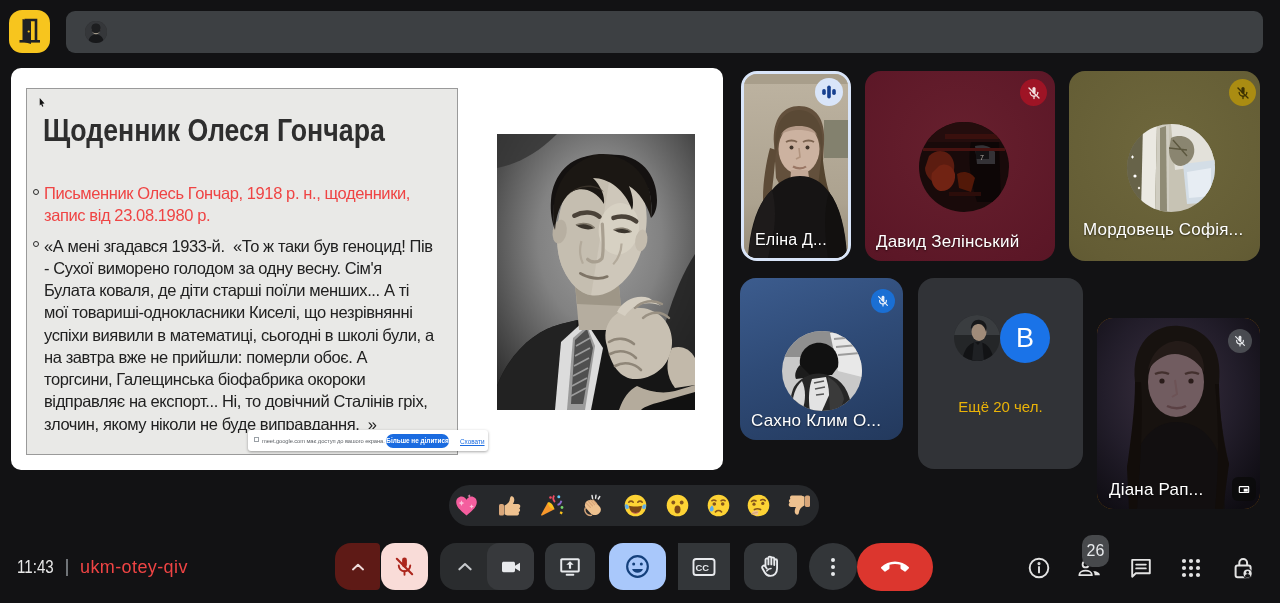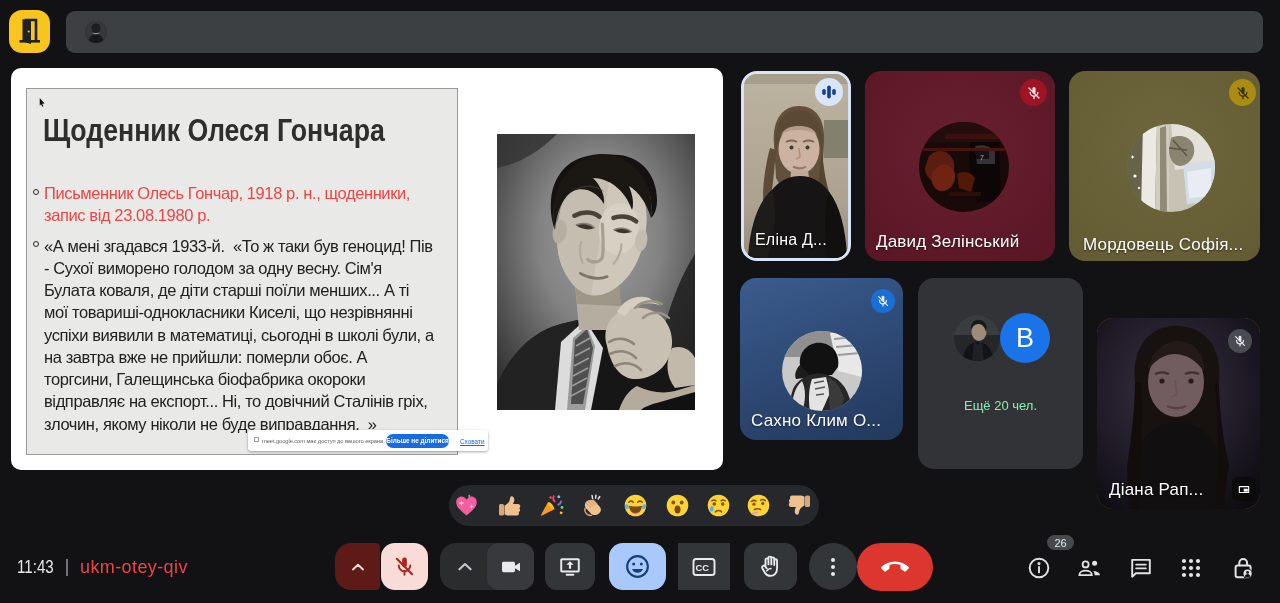--- a/index.html
+++ b/index.html
@@ -222,21 +222,21 @@
         <path d="M44 0 L88 0 L88 40 L48 46 Z" fill="#e3e1da"></path>
         <path d="M56 40 L88 36 L88 78 L60 80 Z" fill="#d3dde6"></path>
         <path d="M60 48 L84 44 L84 72 L62 74 Z" fill="#e7edf3"></path>
         <path d="M44 14 C52 10 62 12 66 20 C70 30 64 40 54 42 C46 42 42 34 42 26 Z" fill="#8a8570"></path>
         <path d="M42 24 L60 26 M46 16 L60 32" stroke="#5c573f" stroke-width="1.4"></path>
         <circle cx="8" cy="52" r="1.6" fill="#fff"></circle>
           <circle cx="12" cy="64" r="1.2" fill="#efeadf"></circle>
         <path d="M4 33 l3 0 M5.5 31.5 l0 3" stroke="#fff" stroke-width="1.1"></path>
       </g>
     </svg>
-    <div class="tname" style="left:14px; bottom:6px; font-size:17px;">Мордовець Софія...</div>
+    <div class="tname" style="left:14px; bottom:21px; font-size:17px;">Мордовець Софія...</div>
     <div class="badge" style="right:4px; background:#aa8c12;">
       <svg width="16" height="16" viewBox="0 0 24 24">
           <g fill="none" stroke="#3c3102" stroke-width="2" stroke-linecap="round">
         <rect x="9.6" y="3" width="4.8" height="10" rx="2.4" fill="#3c3102" stroke="none"></rect>
         <path d="M6.2 11a5.8 5.8 0 0 0 11.6 0"></path>
             <path d="M12 17v3.4"></path>
         <path d="M4.5 4.5 L19.5 19.5"></path>
           </g>
       </svg>
     </div>
@@ -289,21 +289,21 @@
         <rect width="46" height="46" fill="#242628"></rect>
         <rect x="0" y="0" width="46" height="20" fill="#3a3d40"></rect>
         <ellipse cx="25" cy="17" rx="7.5" ry="9" fill="#a08b79"></ellipse>
         <path d="M17 15 C16 7 22 4 26 5 C31 6 34 10 32 17 C31 12 28 9 25 9 C21 9 18 11 17 15 Z" fill="#17181a"></path>
         <path d="M8 46 C10 32 17 27 24 27 C31 27 38 32 40 46 Z" fill="#121315"></path>
         <path d="M20 26 L24 30 L28 25 L30 46 L18 46 Z" fill="#1f2124"></path>
       </g>
     </svg>
     <div class="abs" style="position:absolute; left:82px; top:35px; width:50px; height:50px; border-radius:50%; background:#1a73e8;
          display:flex; align-items:center; justify-content:center; color:#fff; font-size:27px;">B</div>
-    <div style="position:absolute; left:0; right:0; top:120px; text-align:center; color:#86efac; font-size:13px; font-weight:500;">Ещё 20 чел.</div>
+    <div style="position:absolute; left:0; right:0; top:120px; text-align:center; color:#eab308; font-size:15px; font-weight:500;">Ещё 20 чел.</div>
   </div>
 
   <div class="tile" id="t6" style="left:1097px; top:278px; width:163px; height:191px; background:#a16207;margin-top:40px;">
     <svg width="163" height="191" viewBox="0 0 163 191" style="position:absolute; left:0; top:0;">
       <defs>
         <radialGradient id="t6bg" cx="45%" cy="38%" r="75%">
           <stop offset="0%" stop-color="#3a3040"></stop>
           <stop offset="55%" stop-color="#221d2a"></stop>
           <stop offset="100%" stop-color="#0e0c12"></stop>
         </radialGradient>
@@ -559,16 +559,16 @@
       <rect x="4.6" y="9.6" width="15" height="11.6" rx="2"></rect>
       <path d="M8.3 9.6 V7 a3.9 3.9 0 0 1 7.8 0 v2.6"></path>
         </g>
       <circle cx="16.6" cy="17.6" r="5" fill="#121214"></circle>
       <circle cx="16.6" cy="17.6" r="4.1" fill="#e3e3e3"></circle>
       <circle cx="16.6" cy="16.4" r="1.4" fill="#121214"></circle>
       <path d="M13.8 20.2 c.5-1.4 1.6-2.2 2.8-2.2 s2.3.8 2.8 2.2 a4.1 4.1 0 0 1-5.6 0 z" fill="#121214"></path>
     </svg>
   </div>
 
-  <div class="abs" style="left:1047px; top:535px; width:27px; height:15px; border-radius:10px; background:#47494c;
-       display:flex; align-items:center; justify-content:center; color:#e8eaed; font-size:11px;">26</div>
+  <div class="abs" style="left:1082px; top:535px; width:27px; height:32px; border-radius:10px; background:#47494c;
+       display:flex; align-items:center; justify-content:center; color:#e8eaed; font-size:16px;">26</div>
 
 </div>
 
 </body></html>

